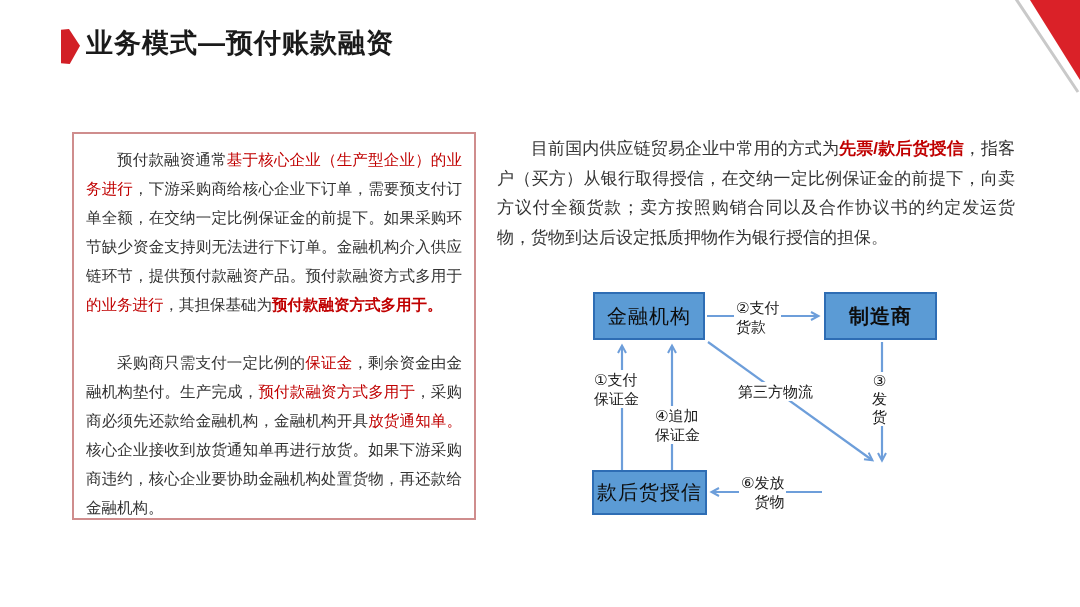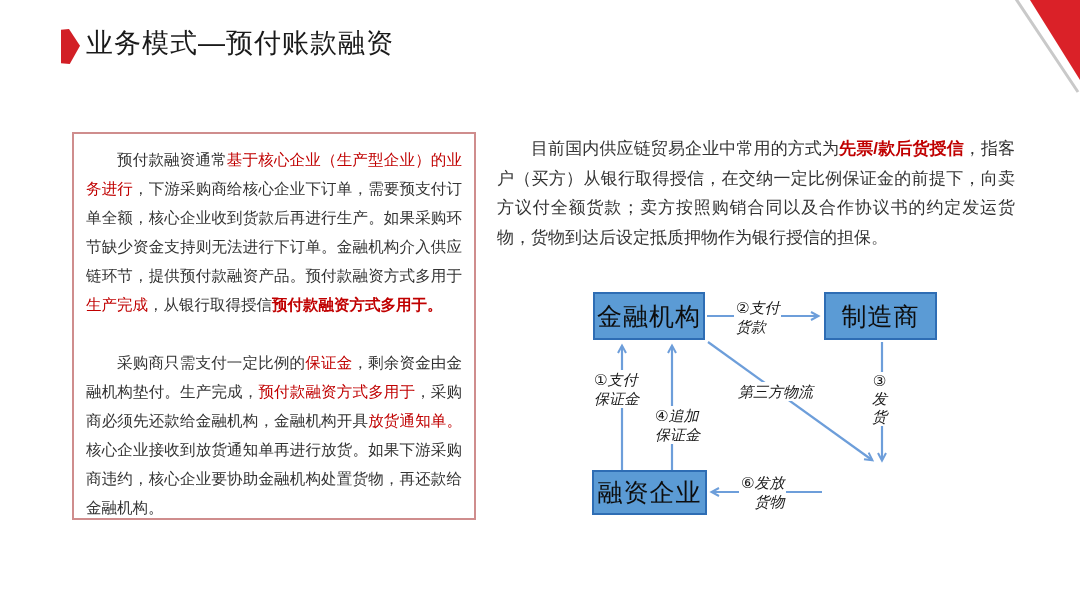--- a/index.html
+++ b/index.html
@@ -14,21 +14,21 @@
   .corner-svg { position:absolute; top:0; right:0; width:120px; height:110px; }
 
   
   .title-marker {
     position:absolute; left:61px; top:29px; width:19px; height:35px;
     background:#d21f26;
     clip-path:polygon(0 2%, 42% 0%, 100% 48%, 46% 100%, 0 98%);
   }
   .page-title {
     position:absolute; left:86px; top:25px;
-    font-size:27px; font-weight:normal; color:#1a1a1a; letter-spacing:1px;
+    font-size:27px; font-weight:bold; color:#1a1a1a; letter-spacing:1px;
   }
 
   
   .left-box {
     position:absolute; left:72px; top:132px; width:404px; height:388px;
     border:2px solid #cf8d8d; background:#fff;
     padding:11px 12px 0 12px; overflow:hidden;
   }
   .left-box p {
     font-size:15.5px; line-height:29px; color:#333; text-indent:2em;
@@ -46,30 +46,30 @@
   }
 
   .seg-r  { color:#c00000; }
   .seg-rb { color:#c00000; font-weight:bold; }
 
   
   .edges { position:absolute; left:0; top:0; width:1080px; height:607px; }
   .node {
     position:absolute; display:flex; align-items:center; justify-content:center;
     background:#5b9bd5; border:2px solid #2e6db4;
-    font-size:25px; color:#0d0d0d; letter-spacing:1px;
+    font-size:20px; color:#0d0d0d; letter-spacing:1px;
   }
   .node-financial    { left:593px; top:292px; width:112px; height:48px; }
-  .node-manufacturer { left:824px; top:292px; width:113px; height:48px; }
+  .node-manufacturer { left:824px; top:292px; width:113px; height:48px;font-weight:bold; }
   .node-financing    { left:592px; top:470px; width:115px; height:45px; }
   .node-logistics    { left:824px; top:466px; width:113px; height:48px; }
 
   .edge-label {
     position:absolute; background:#ffffff; white-space:pre-line;
-    font-size:15px; line-height:19px; color:#1a1a1a; padding:0 2px;font-style:italic;
+    font-size:15px; line-height:19px; color:#1a1a1a; padding:0 2px;
   }
   .lbl-1 { left:592px; top:370px; }
   .lbl-2 { left:734px; top:298px; }
   .lbl-3 { left:870px; top:372px; text-align:center; line-height:18px; }
   .lbl-4 { left:644px; top:406px;margin-left:9px; }
   .lbl-5 { left:736px; top:382px; }
   .lbl-6 { left:739px; top:473px;text-align:right; }
 </style>
 </head>
 <body>
@@ -78,21 +78,21 @@
 
   <svg class="corner-svg" viewBox="0 0 120 110">
     <line x1="54" y1="-4" x2="118" y2="92" stroke="#c9c9c9" stroke-width="3"></line>
     <polygon points="70,0 120,0 120,80" fill="#da2128"></polygon>
   </svg>
 
   <div class="title-marker"></div>
   <h1 class="page-title">业务模式—预付账款融资</h1>
 
   <div class="left-box">
-    <p><span>预付款融资通常</span><span class="seg-r">基于核心企业（生产型企业）的业务进行</span><span>，下游采购商给核心企业下订单，需要预支付订单全额，核心企业收到货款后再进行生产。如果采购环节缺少资金支持则无法进行下订单。金融机构介入供应链环节，提供预付款融资产品。预付款融资方式多用于</span><span class="seg-r">生产完成</span><span>，从银行取得授信</span><span class="seg-rb">预付款融资方式多用于。</span></p>
+    <p><span>预付款融资通常</span><span class="seg-r">基于核心企业（生产型企业）的业务进行</span><span>，下游采购商给核心企业下订单，需要预支付订单全额，在交纳一定比例保证金的前提下。如果采购环节缺少资金支持则无法进行下订单。金融机构介入供应链环节，提供预付款融资产品。预付款融资方式多用于</span><span class="seg-r">的业务进行</span><span>，其担保基础为</span><span class="seg-rb">预付款融资方式多用于。</span></p>
     <p><span>采购商只需支付一定比例的</span><span class="seg-r">保证金</span><span>，剩余资金由金融机构垫付。生产完成，</span><span class="seg-r">预付款融资方式多用于</span><span>，采购商必须先还款给金融机构，金融机构开具</span><span class="seg-r">放货通知单。</span><span>核心企业接收到放货通知单再进行放货。如果下游采购商违约，核心企业要协助金融机构处置货物，再还款给金融机构。</span></p>
   </div>
 
   <div class="right-text">
     <p><span>目前国内供应链贸易企业中常用的方式为</span><span class="seg-rb">先票/款后货授信</span><span>，指客户（买方）从银行取得授信，在交纳一定比例保证金的前提下，向卖方议付全额货款；卖方按照购销合同以及合作协议书的约定发运货物，货物到达后设定抵质押物作为银行授信的担保。</span></p>
   </div>
 
   <svg class="edges">
     <defs>
       <marker id="arrow" markerWidth="14" markerHeight="14" refX="8" refY="5" orient="auto" markerUnits="userSpaceOnUse">
@@ -102,21 +102,21 @@
     <line x1="622" y1="470" x2="622" y2="346" stroke="#6d9eda" stroke-width="2.2" marker-end="url(#arrow)"></line>
     <line x1="672" y1="470" x2="672" y2="346" stroke="#6d9eda" stroke-width="2.2" marker-end="url(#arrow)"></line>
     <line x1="707" y1="316" x2="818" y2="316" stroke="#6d9eda" stroke-width="2.2" marker-end="url(#arrow)"></line>
     <line x1="882" y1="342" x2="882" y2="460" stroke="#6d9eda" stroke-width="2.2" marker-end="url(#arrow)"></line>
     <line x1="708" y1="342" x2="872" y2="460" stroke="#6d9eda" stroke-width="2.2" marker-end="url(#arrow)"></line>
     <line x1="822" y1="492" x2="712" y2="492" stroke="#6d9eda" stroke-width="2.2" marker-end="url(#arrow)"></line>
   </svg>
 
   <div class="node node-financial">金融机构</div>
   <div class="node node-manufacturer">制造商</div>
-  <div class="node node-financing">融资企业</div>
+  <div class="node node-financing">款后货授信</div>
 
   <div class="edge-label lbl-1">①支付
 保证金</div>
   <div class="edge-label lbl-2">②支付
 货款</div>
   <div class="edge-label lbl-3">③
 发
 货</div>
   <div class="edge-label lbl-4">④追加
 保证金</div>

